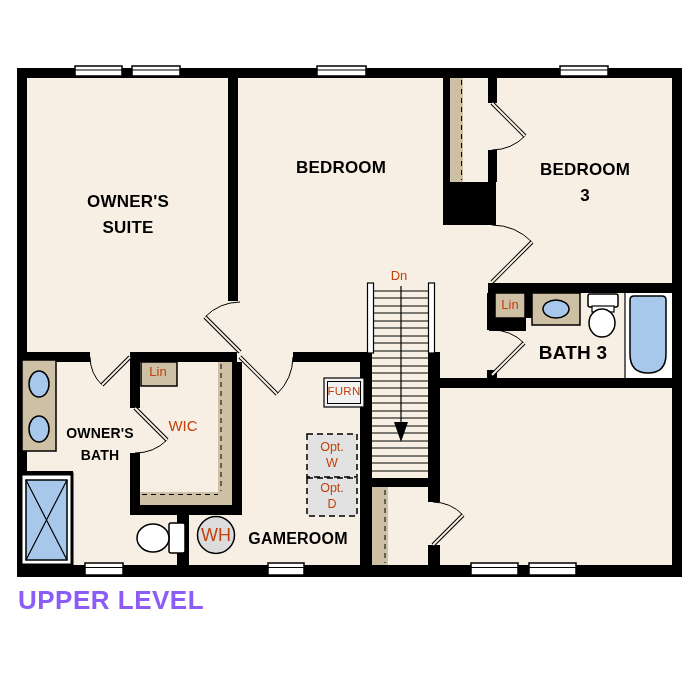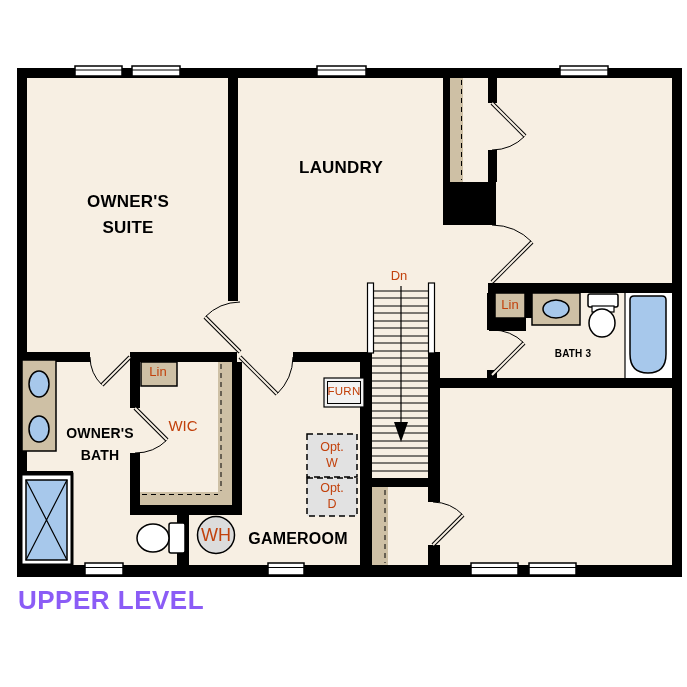--- a/index.html
+++ b/index.html
@@ -152,22 +152,23 @@
     <rect x="324" y="378" width="40" height="29" fill="#f2f2f2" stroke="#000" stroke-width="1.2"></rect>
     <rect x="327.5" y="381.5" width="33" height="22" fill="none" stroke="#000" stroke-width="1"></rect>
     <rect x="307" y="434" width="50" height="43" fill="#e2e2e2" stroke="#000" stroke-width="1.5" stroke-dasharray="6,4"></rect>
     <rect x="307" y="478" width="50" height="38" fill="#e2e2e2" stroke="#000" stroke-width="1.5" stroke-dasharray="6,4"></rect>
     <circle cx="216" cy="535" r="18.5" fill="#dcdcdc" stroke="#000" stroke-width="1.5"></circle>
   </g>
 </svg>
 
 <div class="label room" style="left:128px;top:215px;font-size:17px;line-height:1.55;">OWNER'S
 SUITE</div>
-<div class="label room" style="left:341px;top:168px;font-size:17px;">LAUNDRY</div>
-<div class="label room" style="left:573px;top:353px;font-size:10px;">BATH 3</div>
+<div class="label room" style="left:341px;top:168px;font-size:17px;">BEDROOM</div>
+<div class="label room" style="left:585px;top:182px;font-size:17px;">BEDROOM 3</div>
+<div class="label room" style="left:573px;top:353px;font-size:19px;">BATH 3</div>
 <div class="label room" style="left:100px;top:444px;font-size:14px;line-height:1.6;">OWNER'S
 BATH</div>
 <div class="label small" style="left:183px;top:426px;font-size:15px;">WIC</div>
 <div class="label room" style="left:298px;top:539px;font-size:16px;">GAMEROOM</div>
 <div class="label small" style="left:158px;top:372px;font-size:13px;">Lin</div>
 <div class="label small" style="left:510px;top:305px;font-size:13px;">Lin</div>
 <div class="label small" style="left:399px;top:276px;font-size:13px;">Dn</div>
 <div class="label small" style="left:344px;top:392px;font-size:11.5px;letter-spacing:.3px;">FURN</div>
 <div class="label small" style="left:332px;top:455px;font-size:12.5px;line-height:1.3;">Opt.
 W</div>

